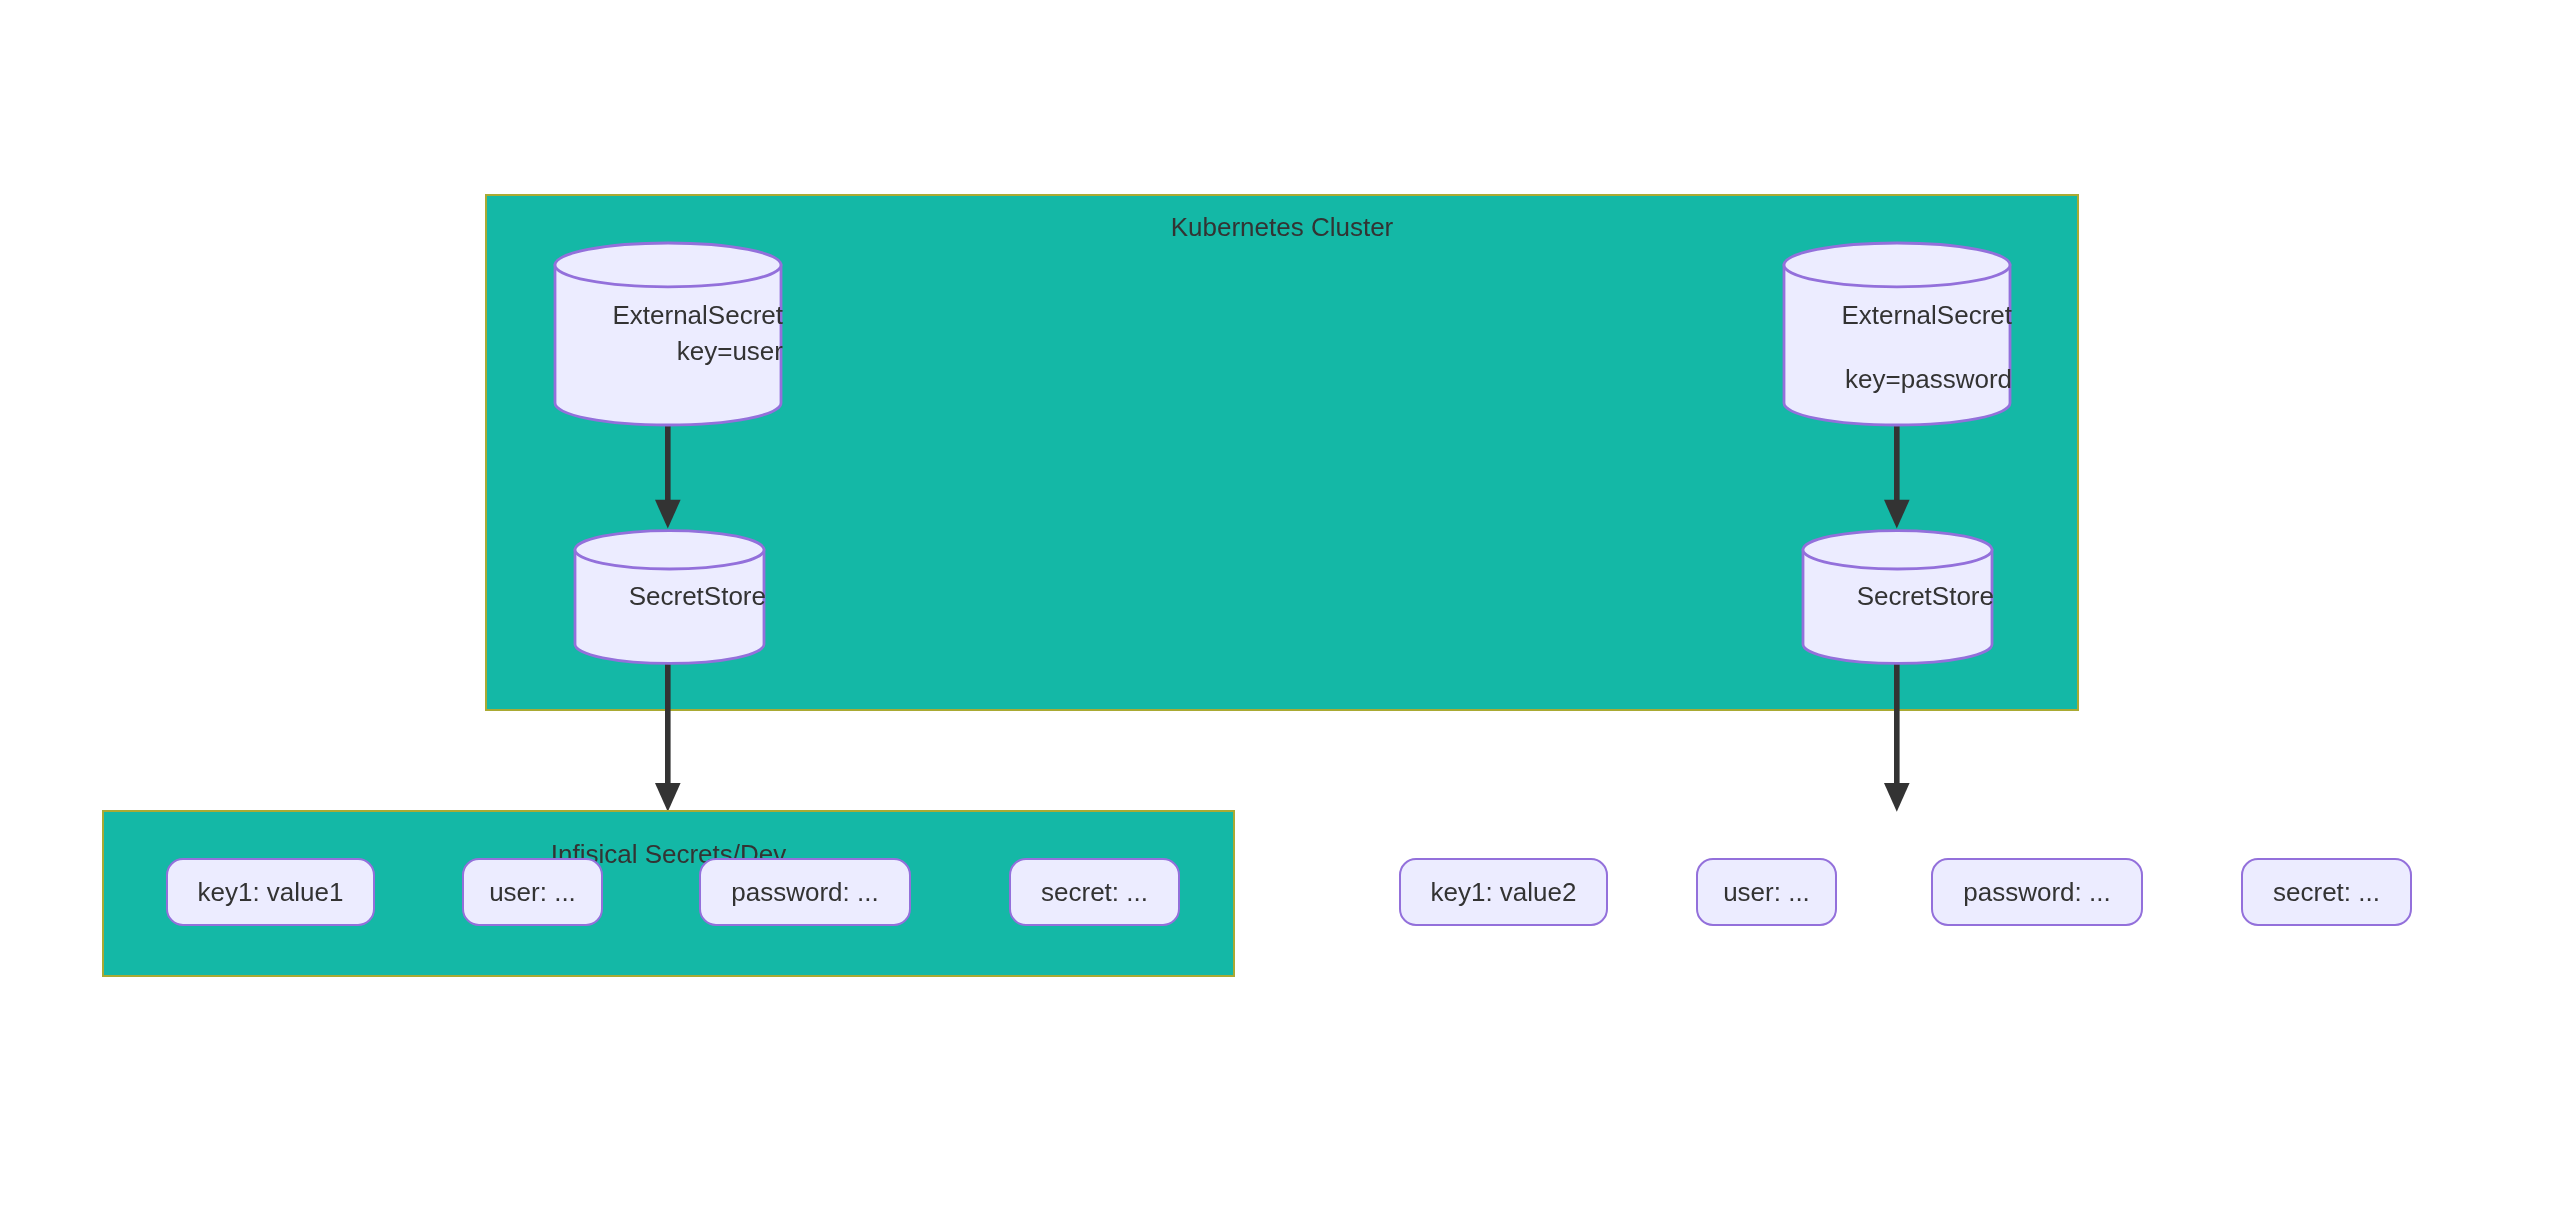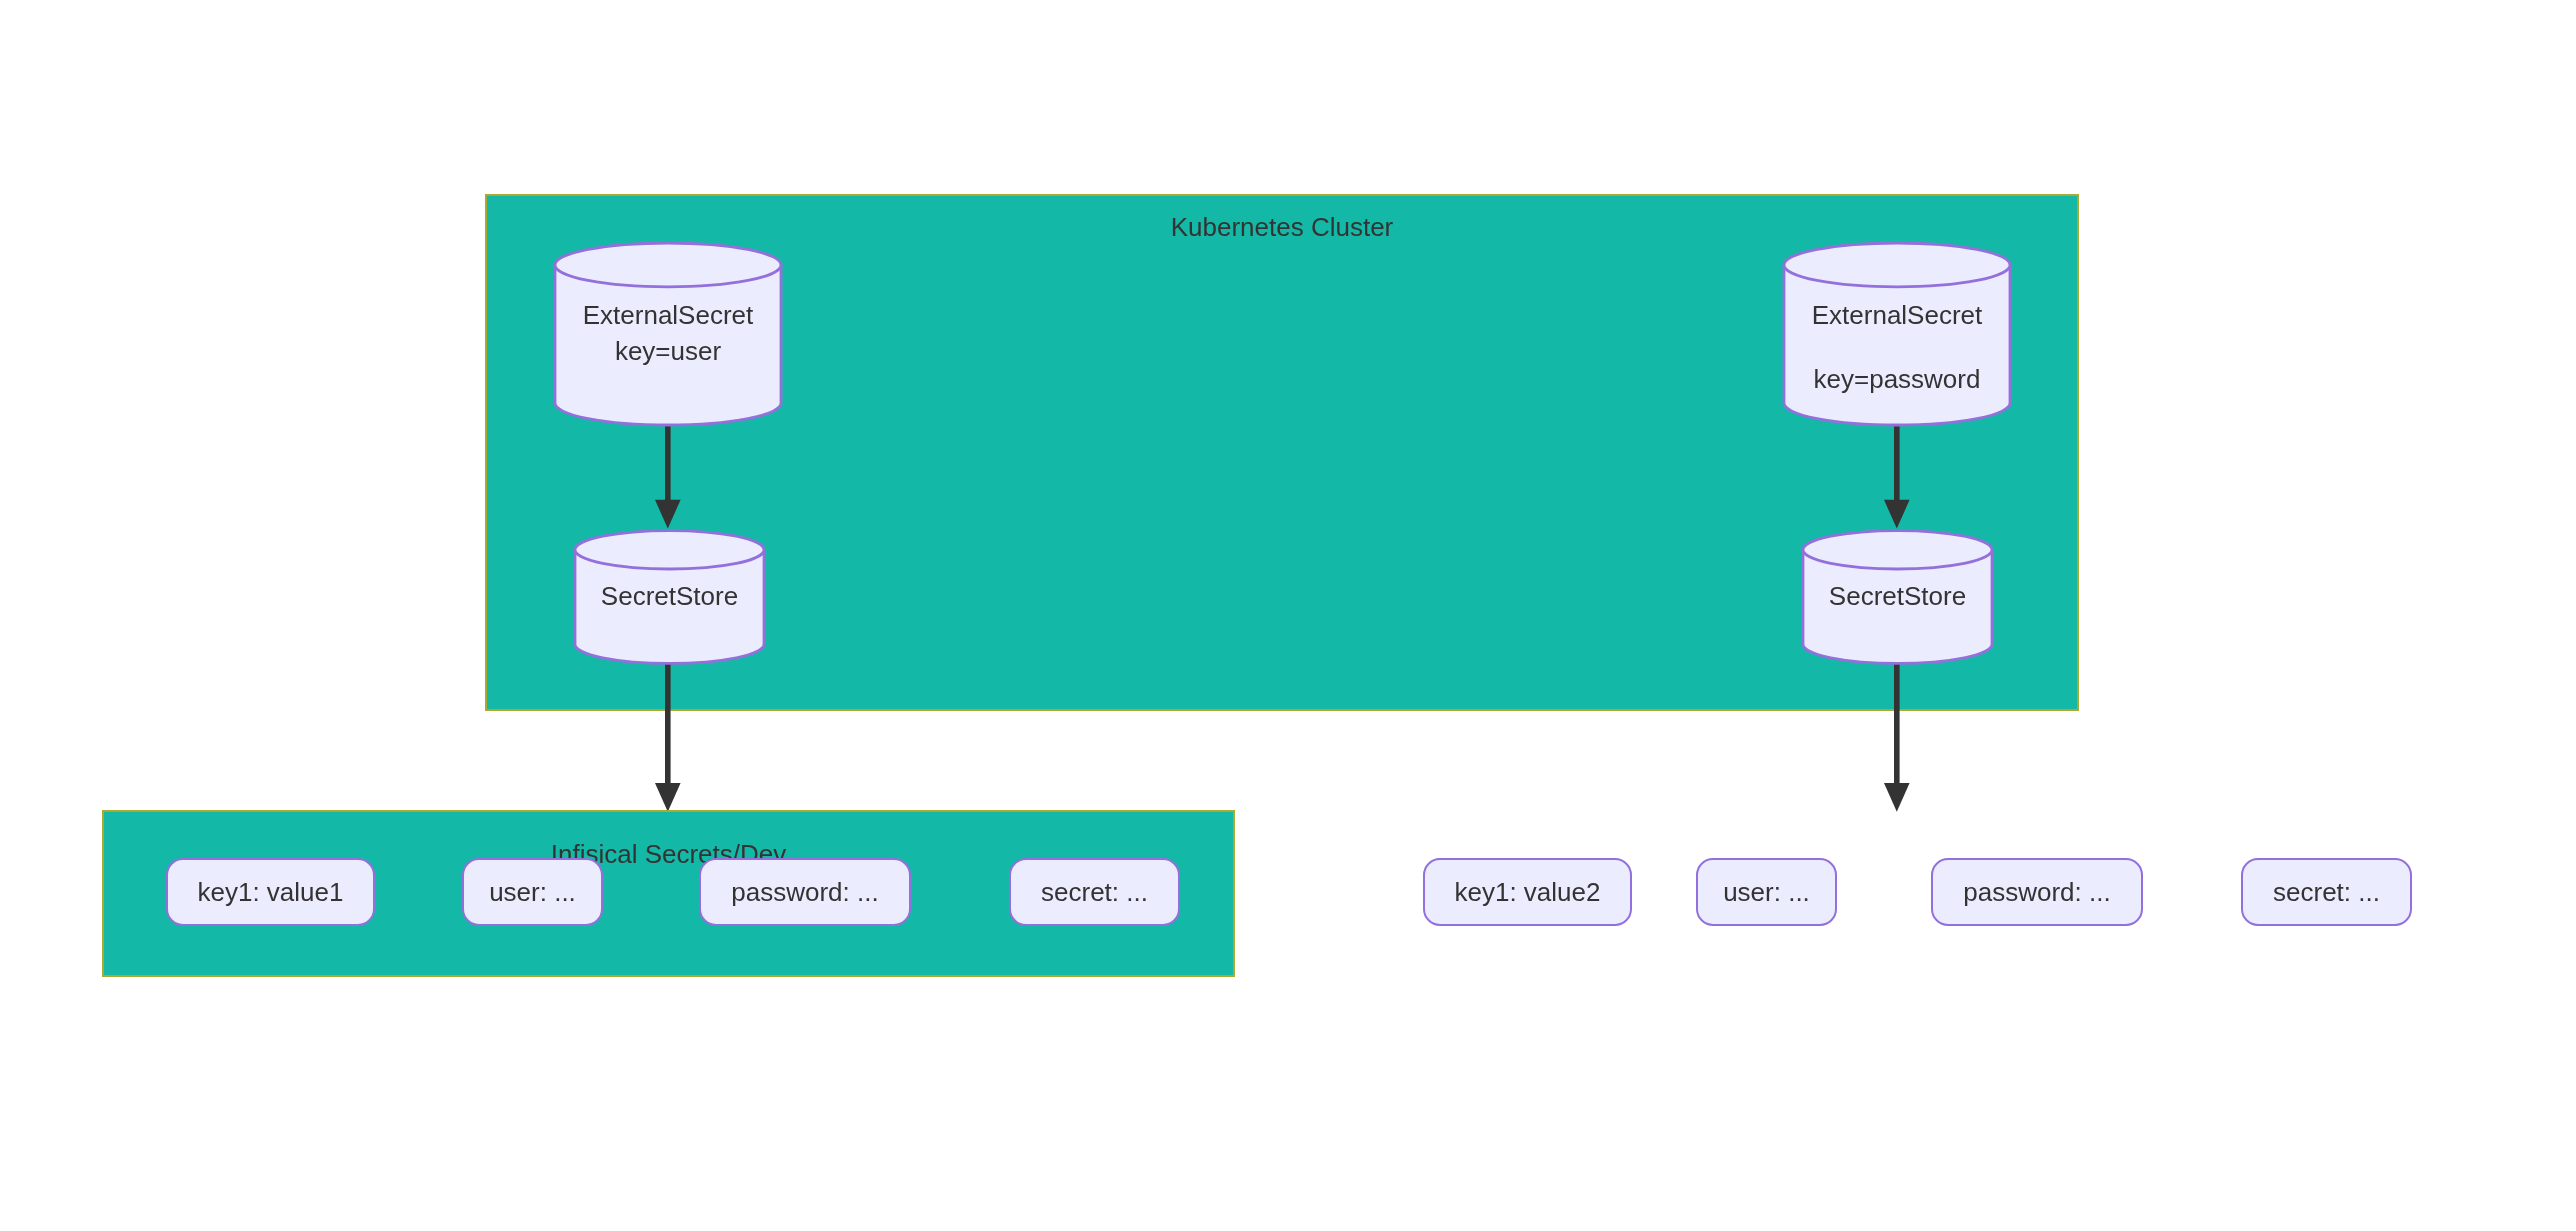--- a/index.html
+++ b/index.html
@@ -57,21 +57,21 @@
   .cyl svg {
     position: absolute;
     left: 0;
     top: 0;
     overflow: visible;
   }
   .cyl-label {
     position: absolute;
     left: 0;
     right: 0;
-    text-align: center;
+    text-align: right;
     color: #333333;
     font-size: 26px;
     line-height: 35px;
     white-space: nowrap;
     pointer-events: none;
   }
 
   
   .secret-node {
     position: absolute;
@@ -167,19 +167,19 @@
   <div class="subgraph" id="dev-box">
     <div class="subgraph-title">Infisical Secrets/Dev</div>
   </div>
 
   <div class="secret-node" style="left:166px;  top:858px; width:209px; height:68px;">key1: value1</div>
   <div class="secret-node" style="left:462px;  top:858px; width:141px; height:68px;">user: ...</div>
   <div class="secret-node" style="left:699px;  top:858px; width:212px; height:68px;">password: ...</div>
   <div class="secret-node" style="left:1009px; top:858px; width:171px; height:68px;">secret: ...</div>
 
 
-  <div class="secret-node" style="left:1399px; top:858px; width:209px; height:68px;margin-left:24px;">key1: value2</div>
+  <div class="secret-node" style="left:1399px; top:858px; width:209px; height:68px;">key1: value2</div>
   <div class="secret-node" style="left:1696px; top:858px; width:141px; height:68px;">user: ...</div>
   <div class="secret-node" style="left:1931px; top:858px; width:212px; height:68px;">password: ...</div>
   <div class="secret-node" style="left:2241px; top:858px; width:171px; height:68px;">secret: ...</div>
 
 </div>
 
 
 </body></html>

